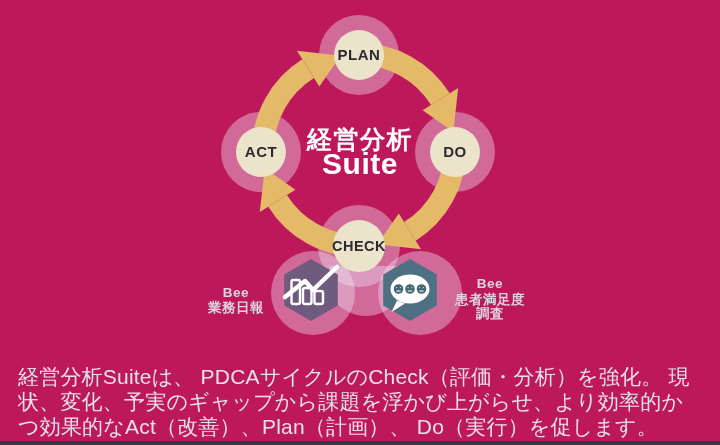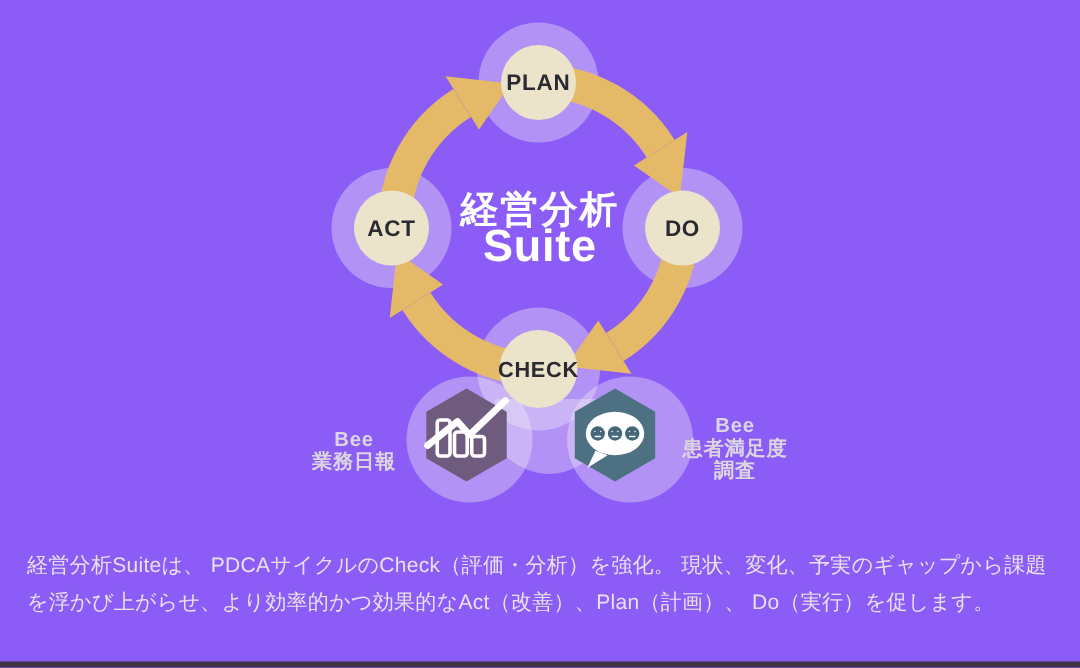--- a/index.html
+++ b/index.html
@@ -1,33 +1,33 @@
 <!DOCTYPE html>
 <html><head>
 <meta charset="utf-8">
 <style>
   html,body{margin:0;padding:0;background:#695076;}
   .screen{
     position:relative;width:720px;height:445px;overflow:hidden;
-    background:#8b5cf6;
+    background:#be185d;
     font-family:"Liberation Sans","DejaVu Sans",sans-serif;
   }
   svg{display:block;}
   svg text{font-family:"Liberation Sans","DejaVu Sans",sans-serif;}
   .halo{fill:rgba(238,231,245,0.40);}
   .arrow-band{fill:none;stroke-width:22;stroke:#e4ba69;}
   .node-circle{fill:#ece4ca;}
   .node-label{font-size:15px;font-weight:bold;fill:#2b2a32;letter-spacing:0.5px;text-anchor:middle;}
   .node-label-small{font-size:14.5px;}
   .center-jp{font-size:25px;font-weight:bold;fill:#ffffff;letter-spacing:1.5px;text-anchor:middle;}
   .center-en{font-size:30px;font-weight:bold;fill:#ffffff;letter-spacing:0.5px;text-anchor:middle;}
   .side-label{font-size:13.5px;font-weight:bold;fill:#dcd4e2;text-anchor:middle;letter-spacing:0.5px;}
   .icon-stroke{stroke:#ffffff;fill:none;}
   .caption{
-    padding:2px 18px 0 18px;color:#e8e1ed;font-size:14px;line-height:25px;
+    padding:2px 18px 0 18px;color:#e8e1ed;font-size:21px;line-height:25px;
     letter-spacing:0.2px;
   }
   .bottom-strip{position:absolute;left:0;bottom:0;width:100%;height:4px;background:#3e3345;}
 </style>
 </head>
 <body>
 
 <div class="screen">
 
   <svg width="720" height="362" viewBox="0 0 720 362">

